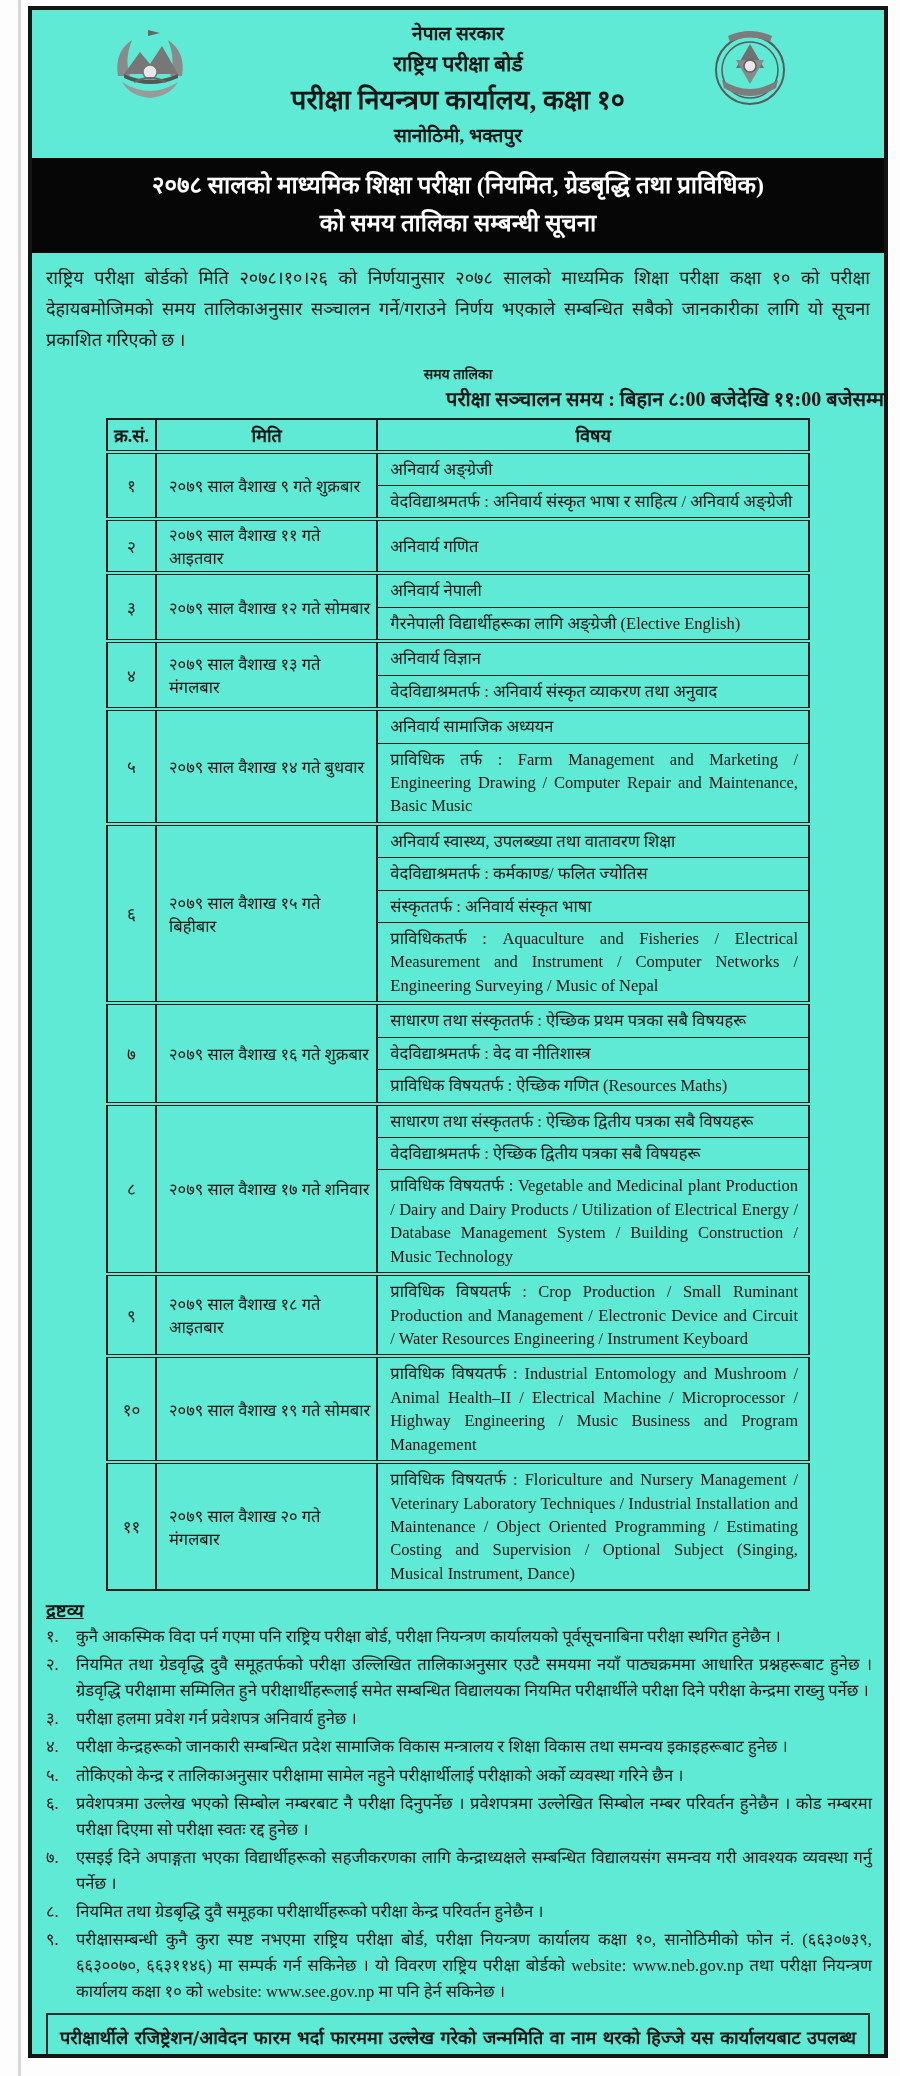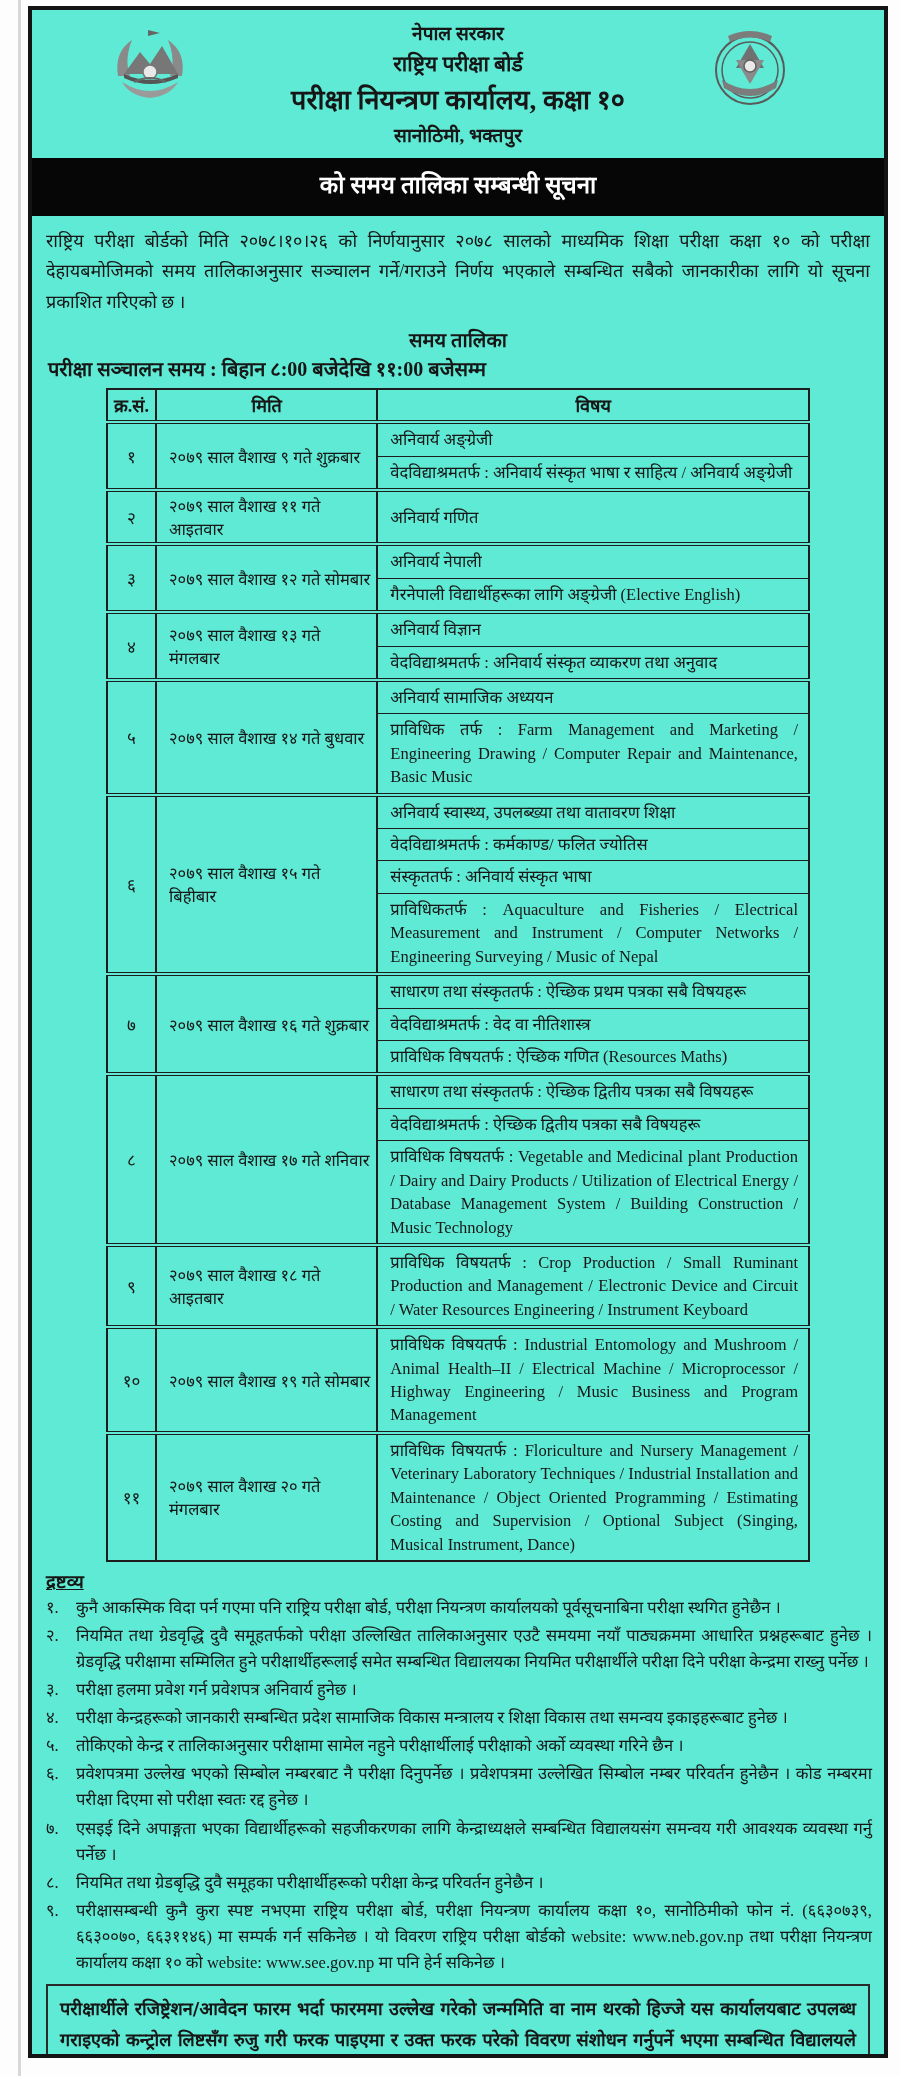--- a/index.html
+++ b/index.html
@@ -54,22 +54,22 @@
   }
   .title-band .band-l1 { font-size: 24px; font-weight: bold; line-height: 1.55; }
   .title-band .band-l2 { font-size: 24px; font-weight: bold; line-height: 1.55; }
   
   .intro {
     padding: 10px 14px 6px 14px;
     font-size: 18px;
     line-height: 1.72;
     text-align: justify;
   }
-  .sched-head  { text-align: center; font-weight: bold; font-size: 20px; margin-top: 2px; }
-  .sched-time  { text-align: left; font-weight: bold; font-size: 20px; margin: 2px 0 6px 0; padding-left: 16px; }
+  .sched-head  { text-align: center; font-weight: bold; font-size: 14px; margin-top: 2px; }
+  .sched-time  { text-align: right; font-weight: bold; font-size: 20px; margin: 2px 0 6px 0; padding-left: 16px; }
   
   table.tt {
     width: 704px;
     margin: 0 auto;
     border-collapse: collapse;
     border: 2px solid #1d1d1d;
   }
   table.tt th {
     border: 2px solid #1d1d1d;
     border-bottom: 4px double #1d1d1d;
@@ -150,20 +150,21 @@
           <path d="M18 58 Q46 76 74 58 L72 66 Q46 82 20 66 Z" fill="#7c7c7c"></path>
         </svg>
       </span>
       <div class="lh-line1">नेपाल सरकार</div>
       <div class="lh-line2">राष्ट्रिय परीक्षा बोर्ड</div>
       <div class="lh-line3">परीक्षा नियन्त्रण कार्यालय, कक्षा १०</div>
       <div class="lh-line4">सानोठिमी, भक्तपुर</div>
     </div>
 
     <div class="title-band">
+      <div class="band-l1">२०७८ सालको माध्यमिक शिक्षा परीक्षा (नियमित, ग्रेडबृद्धि तथा प्राविधिक)</div>
       <div class="band-l2">को समय तालिका सम्बन्धी सूचना</div>
     </div>
 
     <div class="intro">राष्ट्रिय परीक्षा बोर्डको मिति २०७८।१०।२६ को निर्णयानुसार २०७८ सालको माध्यमिक शिक्षा परीक्षा कक्षा १० को परीक्षा देहायबमोजिमको समय तालिकाअनुसार सञ्चालन गर्ने/गराउने निर्णय भएकाले सम्बन्धित सबैको जानकारीका लागि यो सूचना प्रकाशित गरिएको छ ।</div>
 
     <div class="sched-head">समय तालिका</div>
     <div class="sched-time">परीक्षा सञ्चालन समय : बिहान ८:00 बजेदेखि ११:00 बजेसम्म</div>
 
     <table class="tt">
       <thead>

